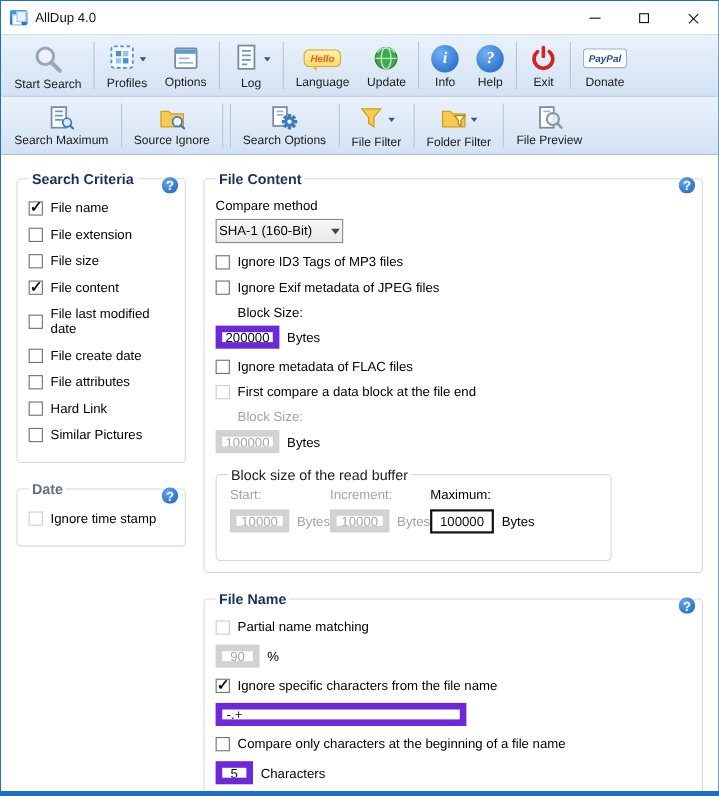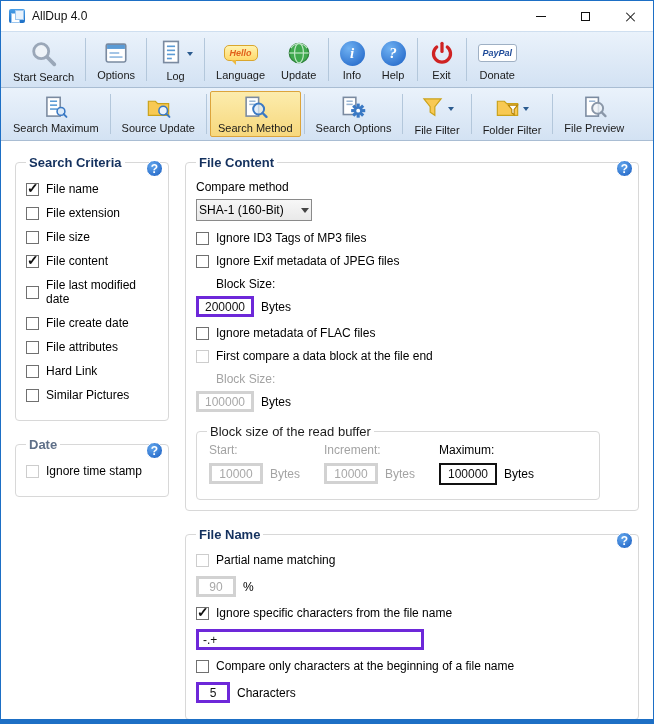--- a/index.html
+++ b/index.html
@@ -65,33 +65,33 @@
 .cbrow.disabled { color: #000000; }
 .cbrow.disabled .cb { border-color: #cdcdcd; }
 
 .flabel { margin: 8px 0 5px; }
 .disabled-text { color: #a3a3a3; }
 .indent { margin-left: 20px; }
 .row { display: flex; align-items: center; margin: 2px 0 8px; }
 .unit { margin-left: 7px; }
 .unit.disabled { color: #a3a3a3; }
 
-input.tinput { height: 21px; border: 3px solid #6d28d9; font-family: inherit; font-size: 12px; text-align: center; padding: 0 2px; color: #111; background: #fff; }
+input.tinput { height: 21px; border: 6px solid #6d28d9; font-family: inherit; font-size: 12px; text-align: center; padding: 0 2px; color: #111; background: #fff; }
 input.tinput.disabled { border-color: #d2d2d2; color: #a8a8a8; }
 input.tinput.emph { border: 2px solid #111; height: 22px; }
 input.left { text-align: left; padding-left: 4px; }
 .w56 { width: 58px; } .w52 { width: 54px; } .w40 { width: 40px; } .w32 { width: 34px; } .wide { width: 228px; }
 
 .dropdown { width: 116px; height: 22px; border: 1px solid #8a8a8a; background: linear-gradient(#f7f7f7, #e9e9e9);
   display: flex; align-items: center; padding: 0 2px; margin: 4px 0 10px; }
 .dropdown .val { flex: 1; font-size: 12px; }
 
-.buffer-fieldset { width: 404px; margin: 12px 0 2px; padding-bottom: 12px; }
+.buffer-fieldset { width: 360px; margin: 12px 0 2px; padding-bottom: 22px; }
 .buffer-fieldset legend { font-weight: normal; color: #1c1c1c; }
-.buffer-row { display: flex; gap: 24px; padding: 0 2px 2px; }
+.buffer-row { display: flex; padding: 0 2px 2px; }
 .buffer-col .flabel { margin: 2px 0 6px; }
 .buffer-col .row { margin: 0; }
 </style>
 </head>
 <body>
 
 <div class="window">
 
   <div class="titlebar">
     <span class="app-icon"></span>
@@ -116,20 +116,35 @@
         <svg viewBox="0 0 32 32" width="30" height="30">
             <circle cx="13" cy="13" r="8" fill="#eef3f8" stroke="#9aa7b8" stroke-width="3"></circle>
             <line x1="19.5" y1="19.5" x2="27" y2="27" stroke="#9aa7b8" stroke-width="4" stroke-linecap="round"></line>
           </svg>
       </span>
       <span class="tlabel">Start Search</span>
     </div>
 
     <div class="tsep"></div>
 
+    <div class="titem">
+      <span class="ticon iconwrap">
+        <span>
+          <svg viewBox="0 0 32 32" width="26" height="26">
+              <rect x="4" y="4" width="24" height="24" rx="3" fill="#f5faff" stroke="#4a90d9" stroke-width="2" stroke-dasharray="4 3"></rect>
+              <rect x="9" y="9" width="6" height="6" fill="#4a90d9"></rect>
+              <rect x="17" y="9" width="6" height="6" fill="#9cc3e8"></rect>
+              <rect x="9" y="17" width="6" height="6" fill="#9cc3e8"></rect>
+              <rect x="17" y="17" width="6" height="6" fill="#4a90d9"></rect>
+            </svg>
+        </span>
+        <span class="caret small"></span>
+      </span>
+      <span class="tlabel">Profiles</span>
+    </div>
 
     <div class="titem">
       <span class="ticon">
         <svg viewBox="0 0 32 32" width="26" height="26">
             <rect x="4" y="5" width="24" height="22" rx="2" fill="#fff" stroke="#7a8aa0" stroke-width="2"></rect>
             <rect x="5" y="6" width="22" height="5" fill="#5b9bd5"></rect>
             <line x1="8" y1="16" x2="20" y2="16" stroke="#8fb8e0" stroke-width="2"></line>
             <line x1="8" y1="21" x2="24" y2="21" stroke="#8fb8e0" stroke-width="2"></line>
           </svg>
       </span>
@@ -236,37 +251,25 @@
     <div class="tsep"></div>
 
     <div class="titem">
       <span class="ticon">
         <svg viewBox="0 0 32 32" width="25" height="25">
             <path d="M3 8 h9 l3 3 h14 v15 h-26 z" fill="#f8c953" stroke="#caa21a" stroke-width="1.5"></path>
             <circle cx="22" cy="20" r="5.5" fill="#eaf2fb" stroke="#3a79c4" stroke-width="2"></circle>
             <line x1="26" y1="24" x2="30" y2="28" stroke="#3a79c4" stroke-width="2.5" stroke-linecap="round"></line>
           </svg>
       </span>
-      <span class="tlabel">Source Update</span>
-    </div>
-
-    <div class="tsep"></div>
-
-    <div class="titem active">
-      <span class="ticon">
-        <svg viewBox="0 0 32 32" width="25" height="25">
-            <rect x="4" y="3" width="16" height="24" fill="#fff" stroke="#7a8aa0" stroke-width="2"></rect>
-            <line x1="8" y1="8" x2="16" y2="8" stroke="#9ab6d4" stroke-width="2"></line>
-            <line x1="8" y1="12" x2="16" y2="12" stroke="#9ab6d4" stroke-width="2"></line>
-            <circle cx="20" cy="18" r="7" fill="#dceaf8" fill-opacity="0.75" stroke="#3a79c4" stroke-width="2.5"></circle>
-            <line x1="25" y1="23" x2="30" y2="28" stroke="#3a79c4" stroke-width="3" stroke-linecap="round"></line>
-          </svg>
-      </span>
-      <span class="tlabel">Search Method</span>
-    </div>
+      <span class="tlabel">Source Ignore</span>
+    </div>
+
+    <div class="tsep"></div>
+
 
     <div class="tsep"></div>
 
     <div class="titem">
       <span class="ticon">
         <svg viewBox="0 0 32 32" width="25" height="25">
             <rect x="3" y="3" width="16" height="22" fill="#fff" stroke="#7a8aa0" stroke-width="2"></rect>
             <line x1="7" y1="8" x2="15" y2="8" stroke="#9ab6d4" stroke-width="2"></line>
             <line x1="7" y1="12" x2="15" y2="12" stroke="#9ab6d4" stroke-width="2"></line>
             <g transform="translate(22,20)">

